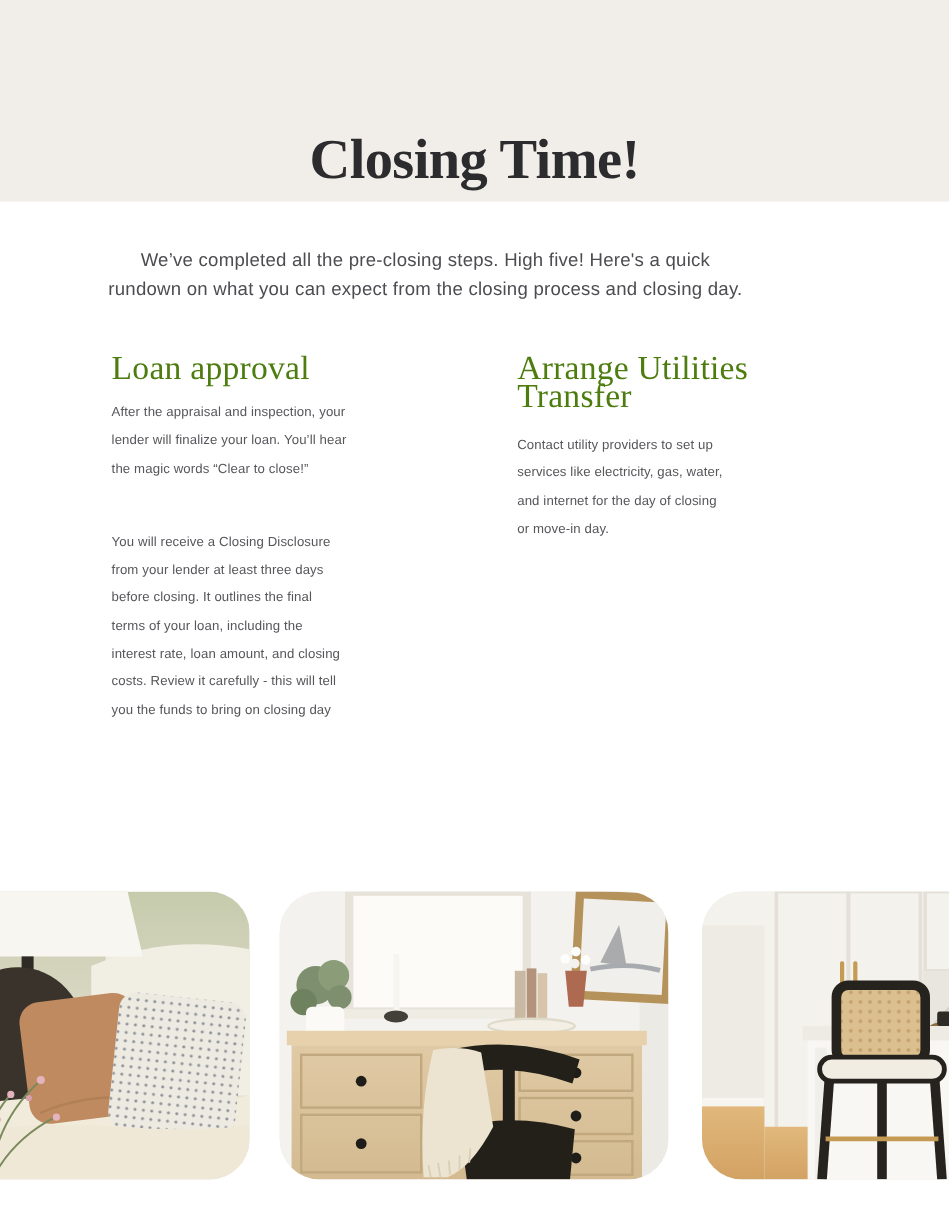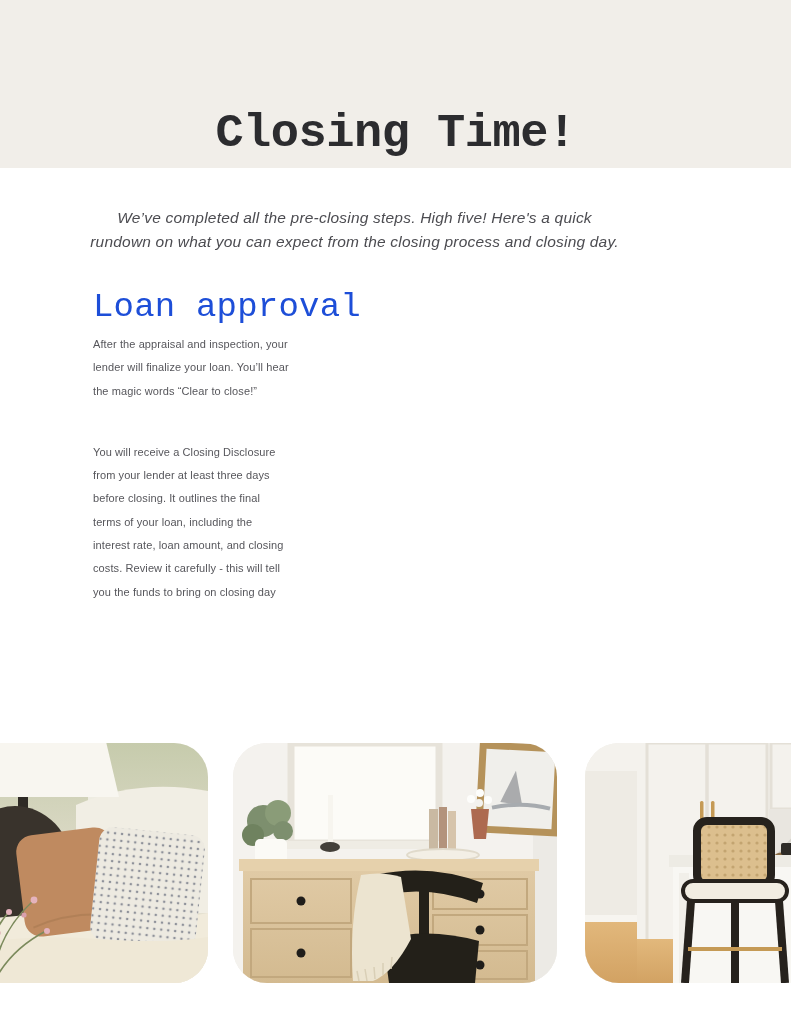--- a/index.html
+++ b/index.html
@@ -12,43 +12,42 @@
     overflow:hidden;
   }
   .band {
     position:absolute; left:0; top:0;
     width:791px; height:168px;
     background:#f1eee9;
   }
   .page-title {
     position:absolute; left:0; top:108px;
     width:791px; text-align:center;
-    font-family:Liberation Mono, monospace;
+    font-family:Liberation Serif, serif;
     font-size:47px; line-height:1.1;
     letter-spacing:-0.5px;
     color:#2c2c2f;
   }
   .intro {
     position:absolute; left:0; top:206px;
     width:709px; text-align:center;
     font-size:15.5px; line-height:24px;
     letter-spacing:0.2px;
     color:#4c4c51;
     white-space:pre-line;
-    font-style:italic;
   }
   .col { position:absolute; top:296px; }
   .col-left  { left:93px;  width:305px; }
   .col-right { left:431px; width:285px; }
   .section h2 {
-    font-family:Liberation Mono, monospace;
+    font-family:Liberation Serif, serif;
     font-weight:normal;
-    font-size:34px; line-height:23px;
+    font-size:28px; line-height:23px;
     letter-spacing:0.2px;
-    color:#1d4ed8;
+    color:#4d7c0f;
     white-space:pre-line;
   }
   .section p {
     margin-top:14px;
     font-size:11px; line-height:23.3px;
     letter-spacing:0.1px;
     color:#56565b;
     white-space:pre-line;
   }
   .col-left  .section + .section { margin-top:38px; }
@@ -86,20 +85,28 @@
 from your lender at least three days
 before closing. It outlines the final
 terms of your loan, including the
 interest rate, loan amount, and closing
 costs. Review it carefully - this will tell
 you the funds to bring on closing day</p>
   </section>
 </div>
 
 <div class="col col-right">
+  <section class="section">
+    <h2>Arrange Utilities
+Transfer</h2>
+    <p>Contact utility providers to set up
+services like electricity, gas, water,
+and internet for the day of closing
+or move-in day.</p>
+  </section>
 </div>
 
 <div class="photo photo-1">
   <svg viewBox="0 0 270 240" xmlns="http://www.w3.org/2000/svg">
     <defs>
       <linearGradient id="p1bg" x1="0" y1="0" x2="0" y2="1">
         <stop offset="0" stop-color="#c6cbac"></stop>
         <stop offset="0.45" stop-color="#dcdac7"></stop>
         <stop offset="1" stop-color="#efe9dc"></stop>
       </linearGradient>

